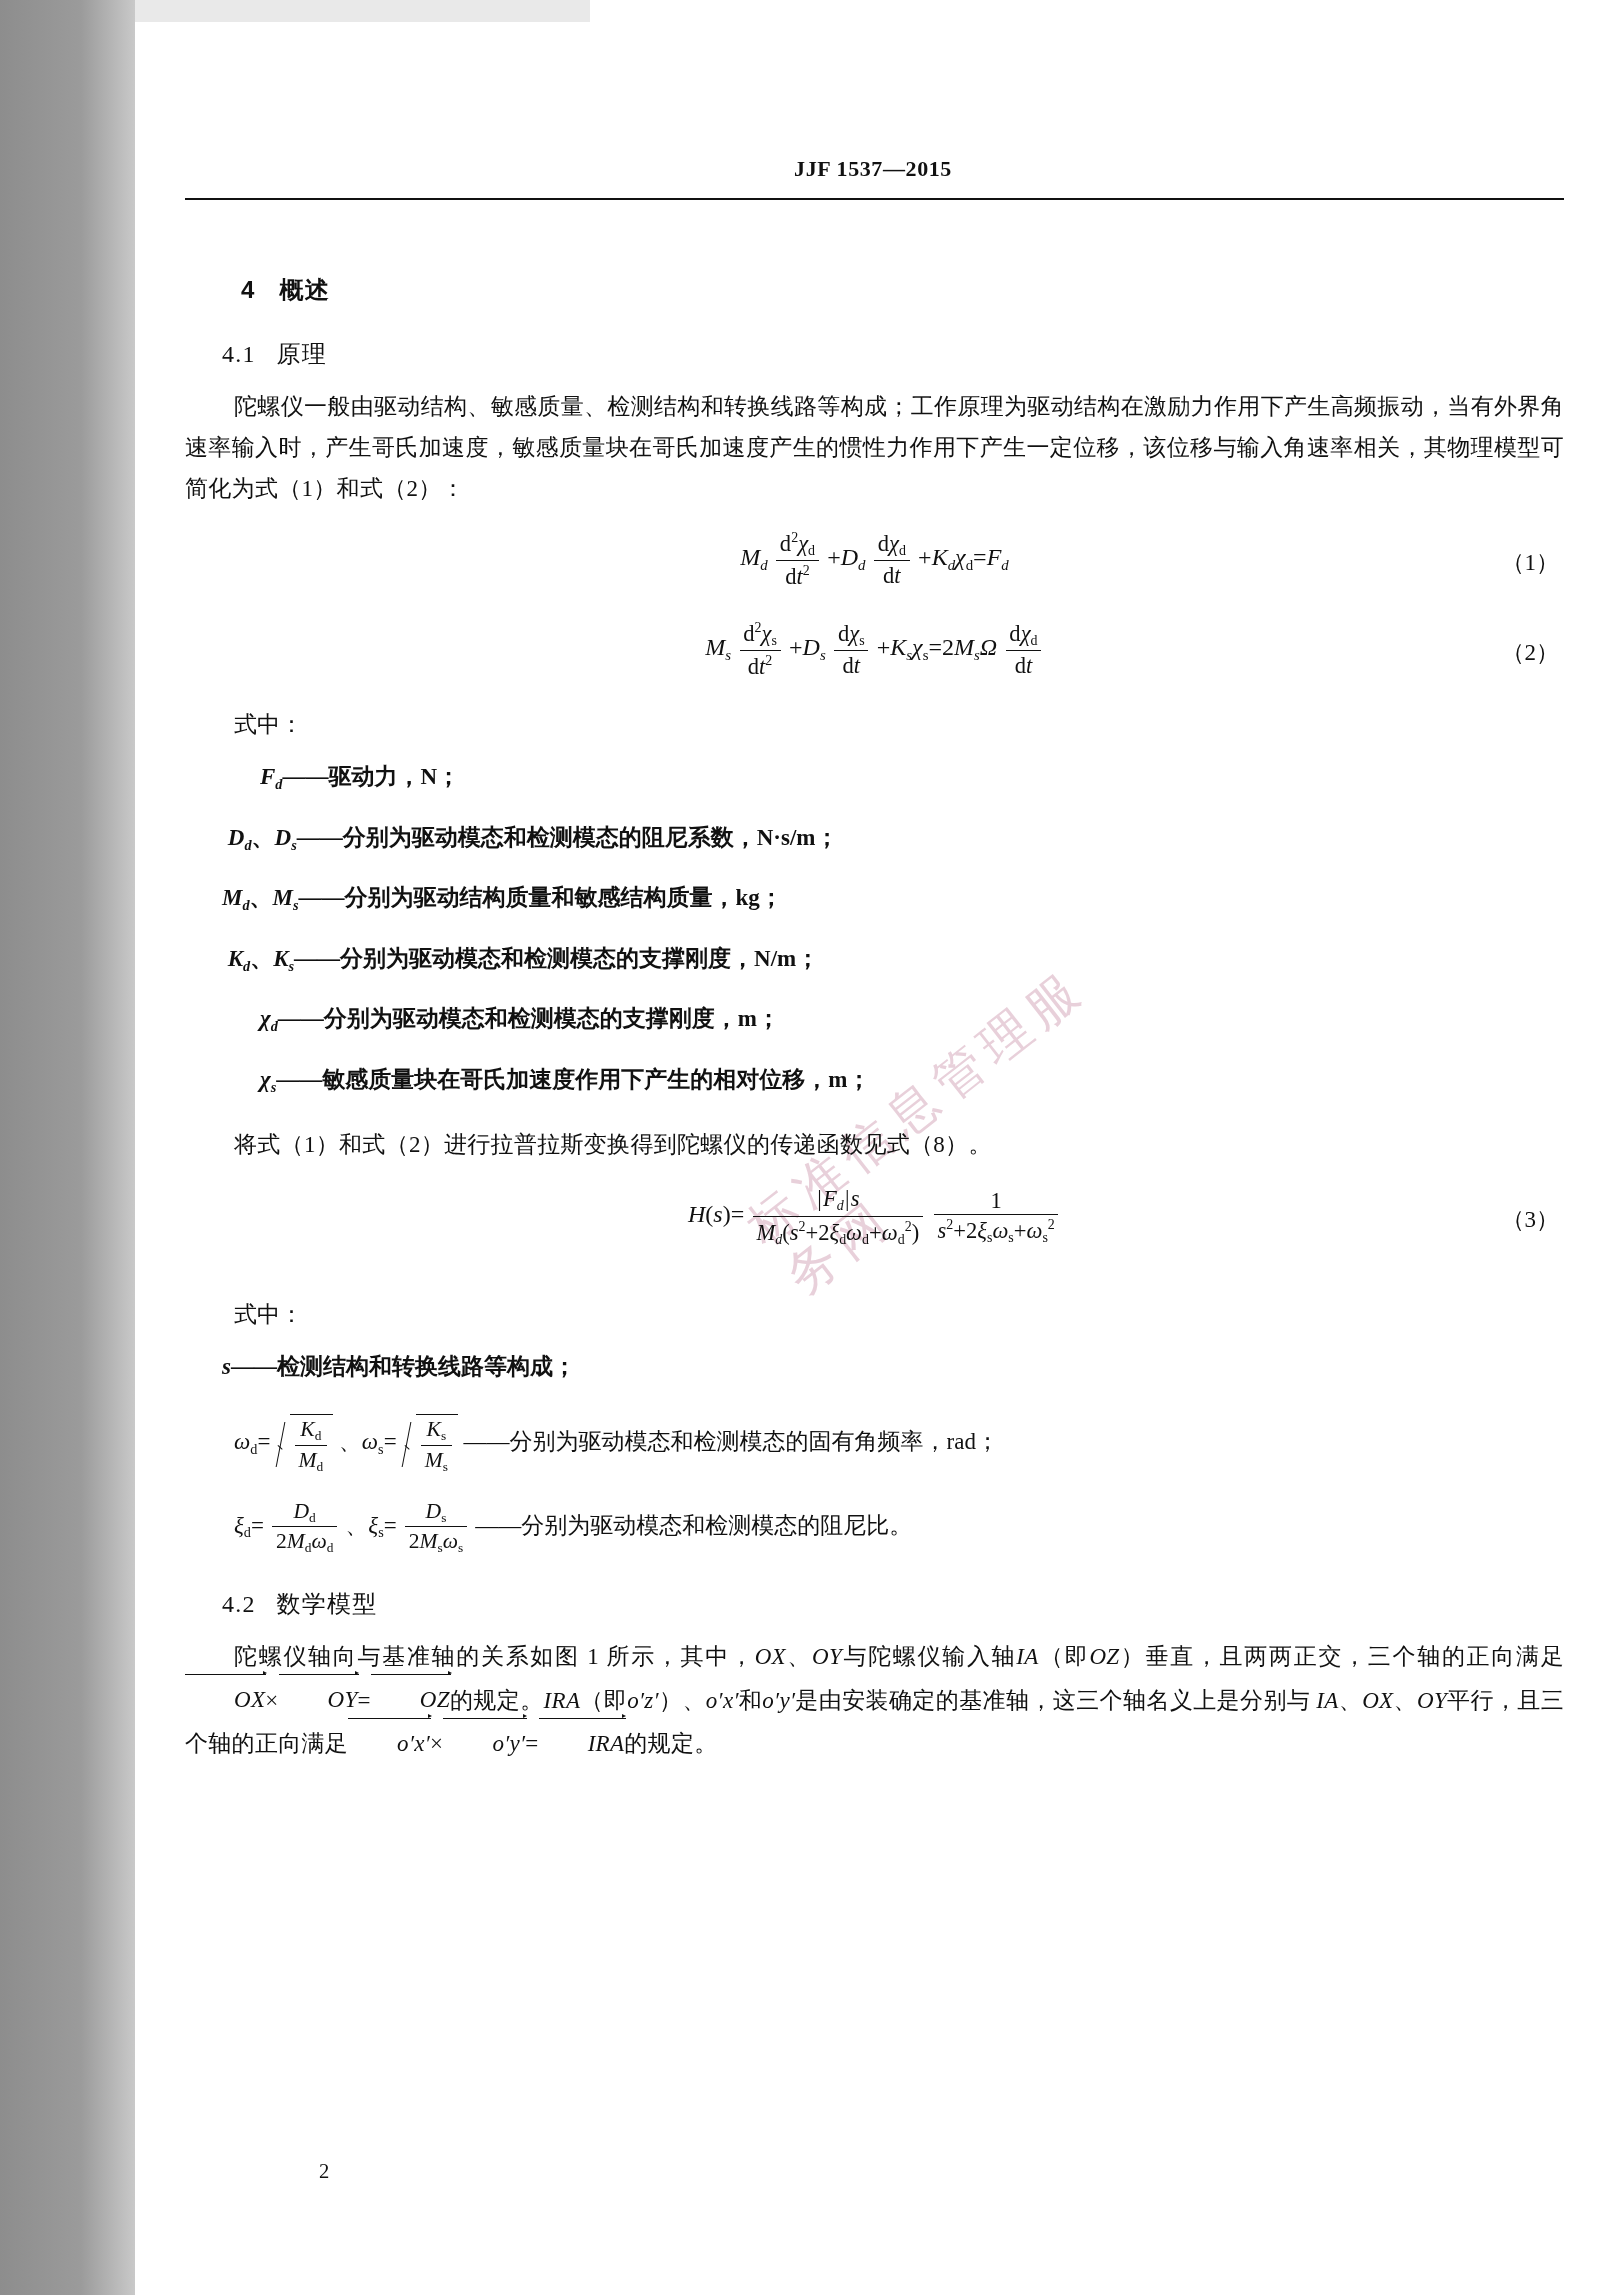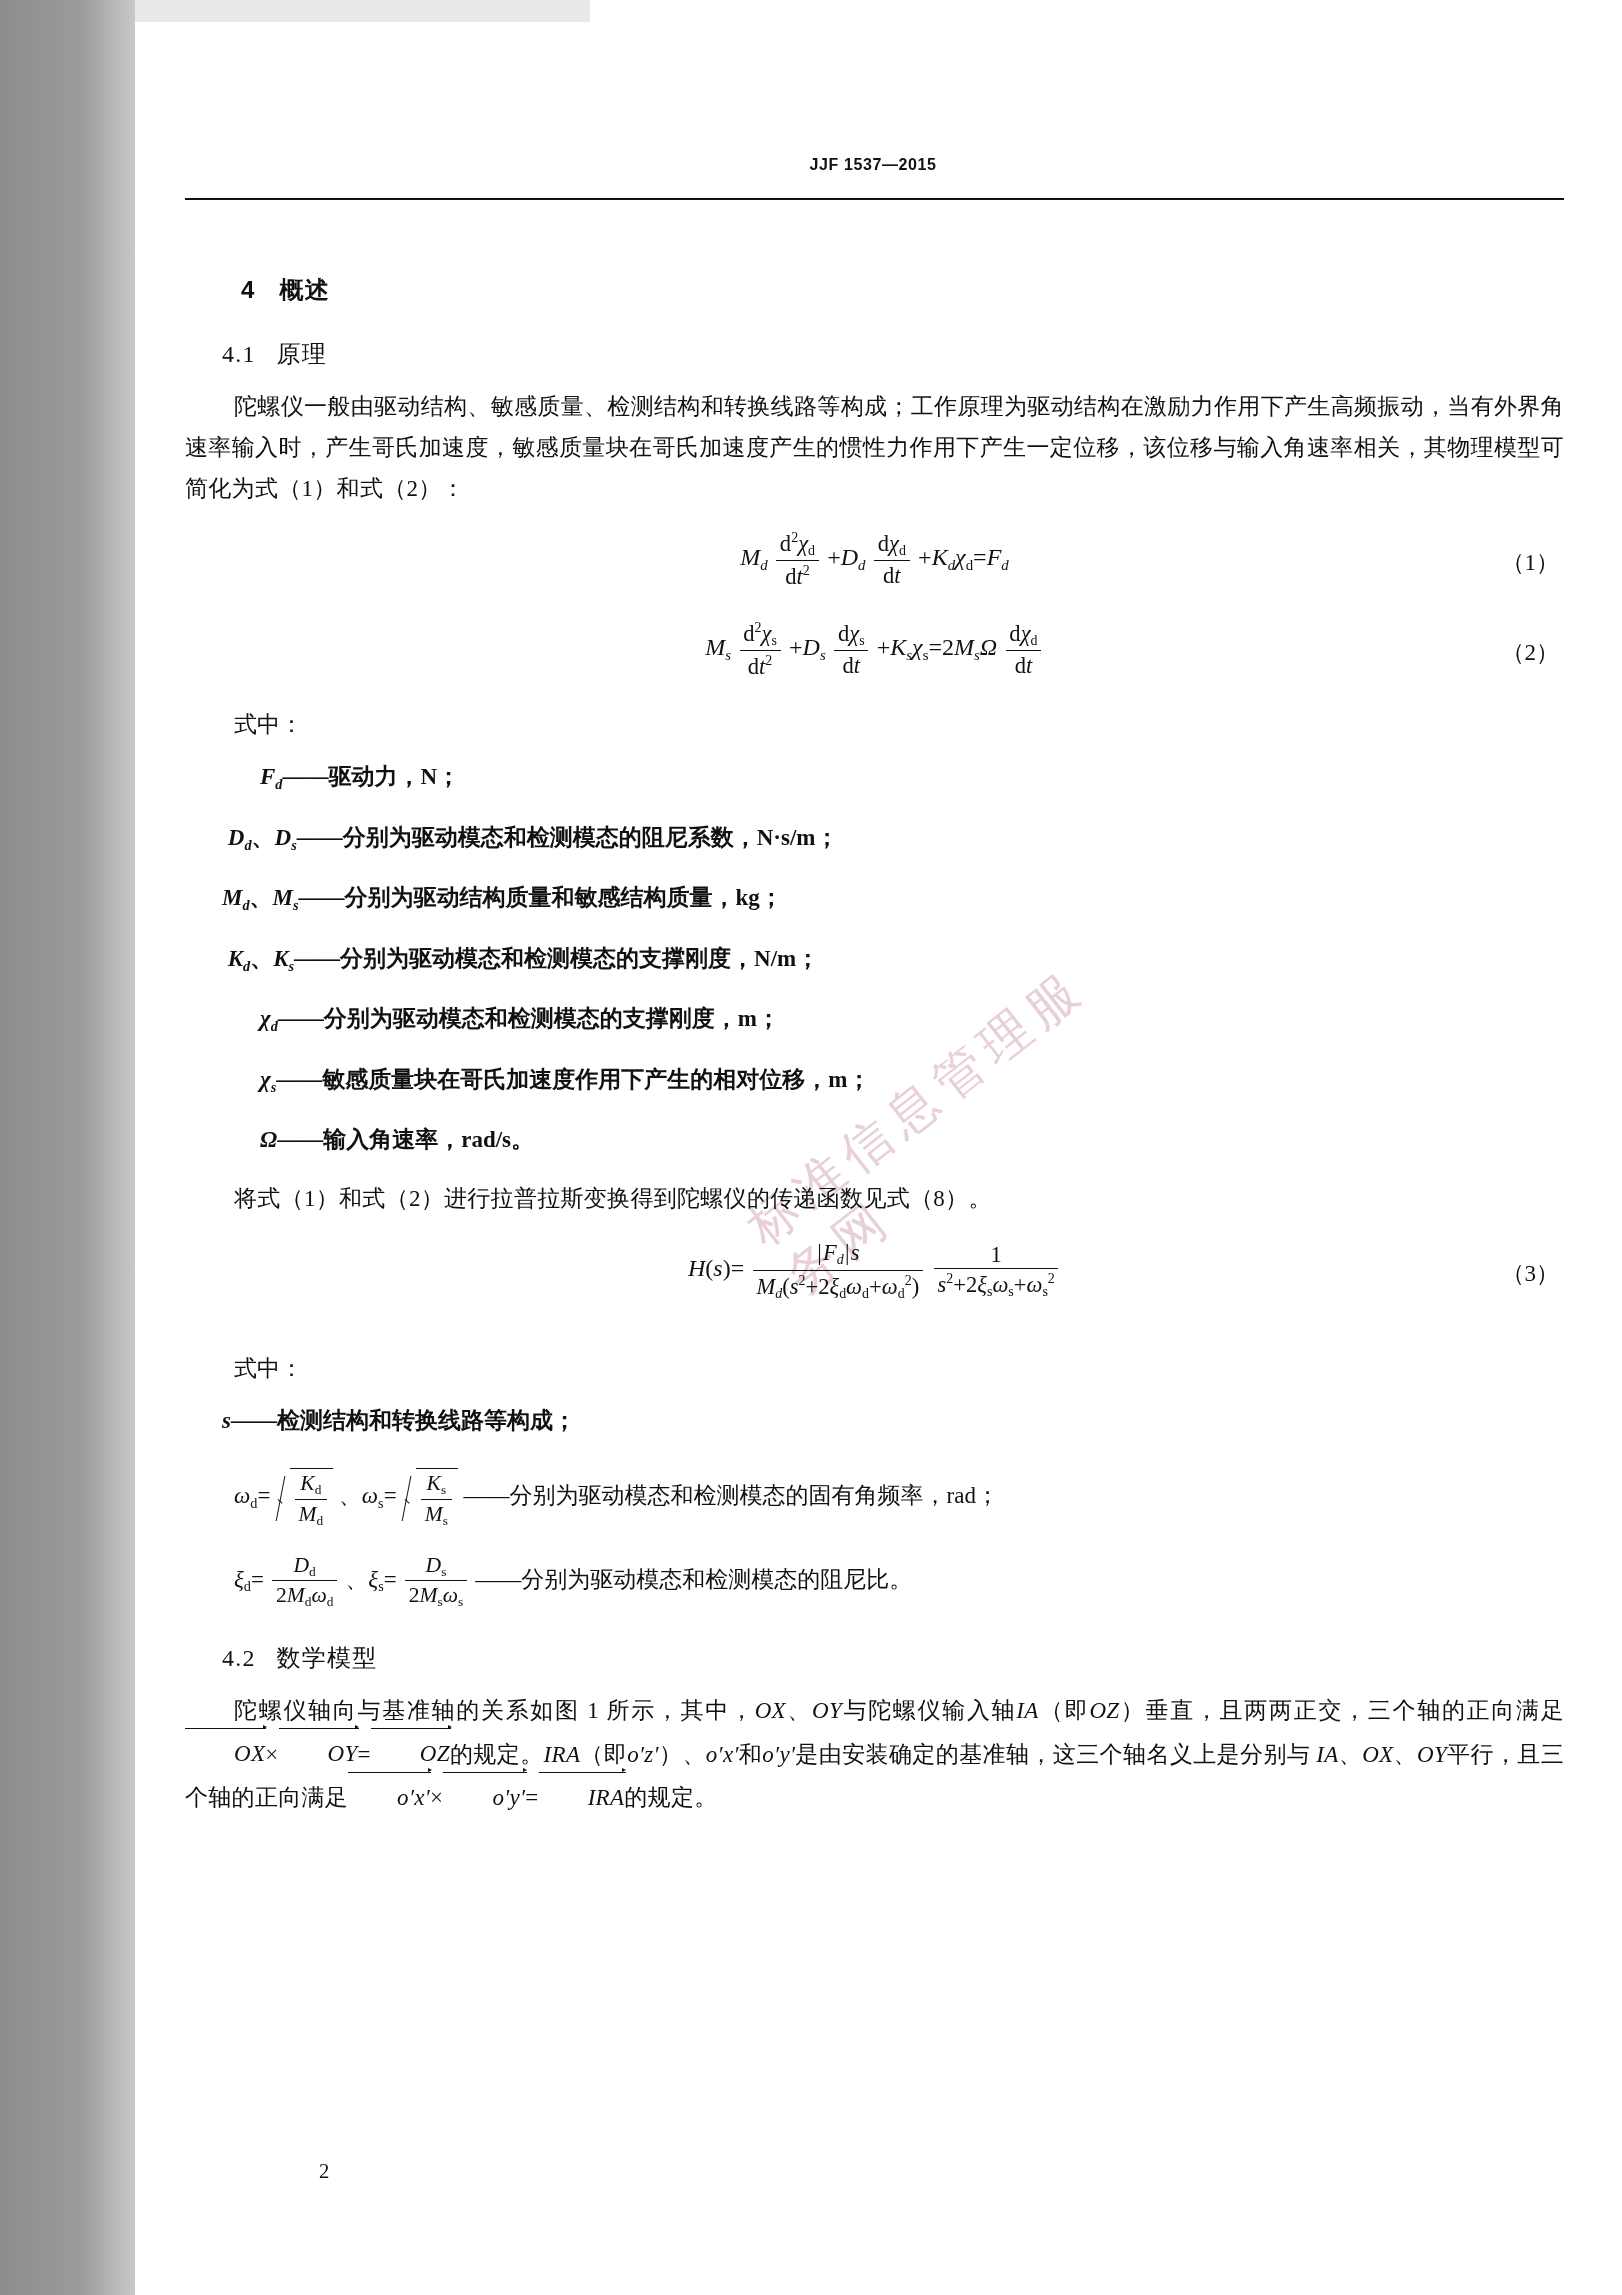--- a/index.html
+++ b/index.html
@@ -45,23 +45,23 @@
     top: 0;
     width: 1488px;
     height: 2295px;
   }
   .header {
     position: absolute;
     left: 50px;
     top: 156px;
     width: 1376px;
     text-align: center;
-    font-family: Liberation Sans, sans-serif;
+    font-family: Liberation Serif, serif;
     font-weight: bold;
-    font-size: 16px;
+    font-size: 22px;
     letter-spacing: 0.6px;
     color: #111;
   }
   .header-rule {
     position: absolute;
     left: 50px;
     top: 198px;
     width: 1379px;
     height: 1.9px;
     background: #111;
@@ -284,23 +284,20 @@
       </div>
       <div class="defline i0">
         &nbsp;<span class="ital">K</span><span class="sub ital">d</span>、<span class="ital">K</span><span class="sub ital">s</span><span>——分别为驱动模态和检测模态的支撑刚度，N/m；</span>
       </div>
       <div class="defline i1">
         <span class="ital">χ</span><span class="sub ital">d</span><span>——分别为驱动模态和检测模态的支撑刚度，m；</span>
       </div>
       <div class="defline i1">
         <span class="ital">χ</span><span class="sub ital">s</span><span>——敏感质量块在哥氏加速度作用下产生的相对位移，m；</span>
       </div>
-      <div class="defline i1">
-        <span class="ital">Ω</span><span>——输入角速率，rad/s。</span>
-      </div>
 
       <p class="para">将式（1）和式（2）进行拉普拉斯变换得到陀螺仪的传递函数见式（8）。</p>
 
       <div class="formula-row" style="height:93px;">
         <div class="formula-center">
           <span class="ital">H</span>(<span class="ital">s</span>)=
           <span class="frac"><span class="top"><span class="absbars">|</span><span class="ital">F</span><span class="sub ital">d</span><span class="absbars">|</span><span class="ital">s</span></span><span class="bar"></span><span class="bot"><span class="ital">M</span><span class="sub ital">d</span>(<span class="ital">s</span><span class="sup">2</span>+2<span class="ital">ξ</span><span class="sub">d</span><span class="ital">ω</span><span class="sub">d</span>+<span class="ital">ω</span><span class="sub">d</span><span class="sup">2</span>)</span></span>
           <span class="frac"><span class="top">1</span><span class="bar"></span><span class="bot"><span class="ital">s</span><span class="sup">2</span>+2<span class="ital">ξ</span><span class="sub">s</span><span class="ital">ω</span><span class="sub">s</span>+<span class="ital">ω</span><span class="sub">s</span><span class="sup">2</span></span></span>
         </div>
         <div class="formula-num">（3）</div>

